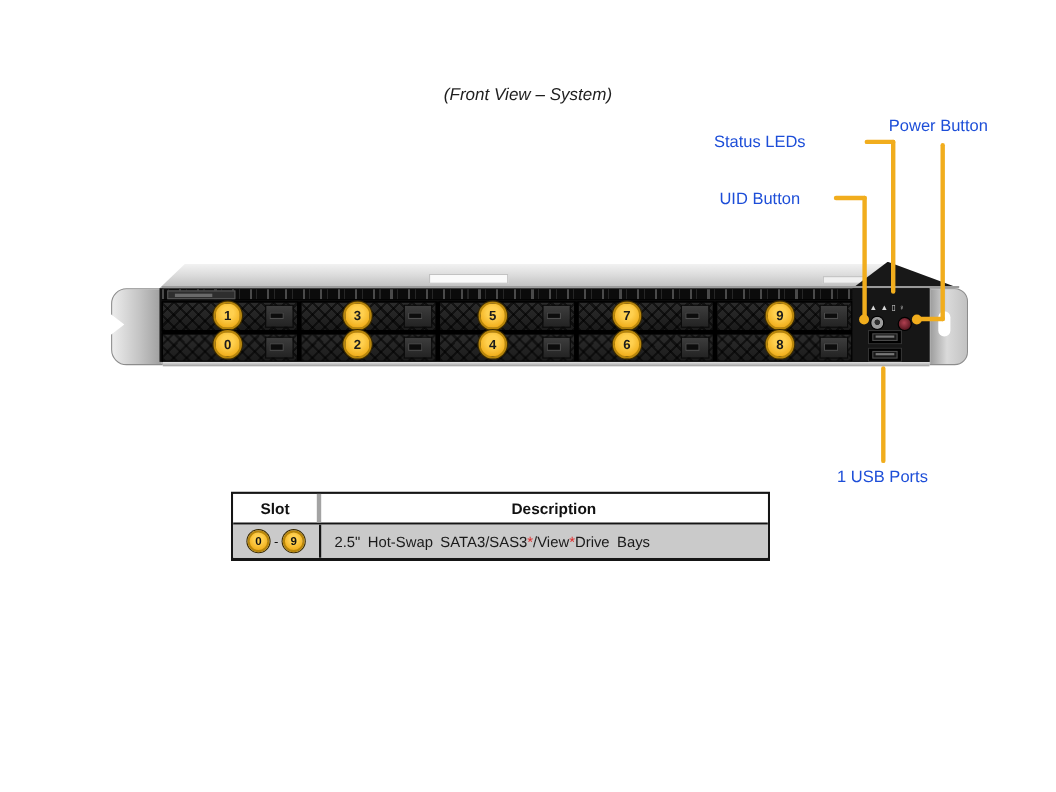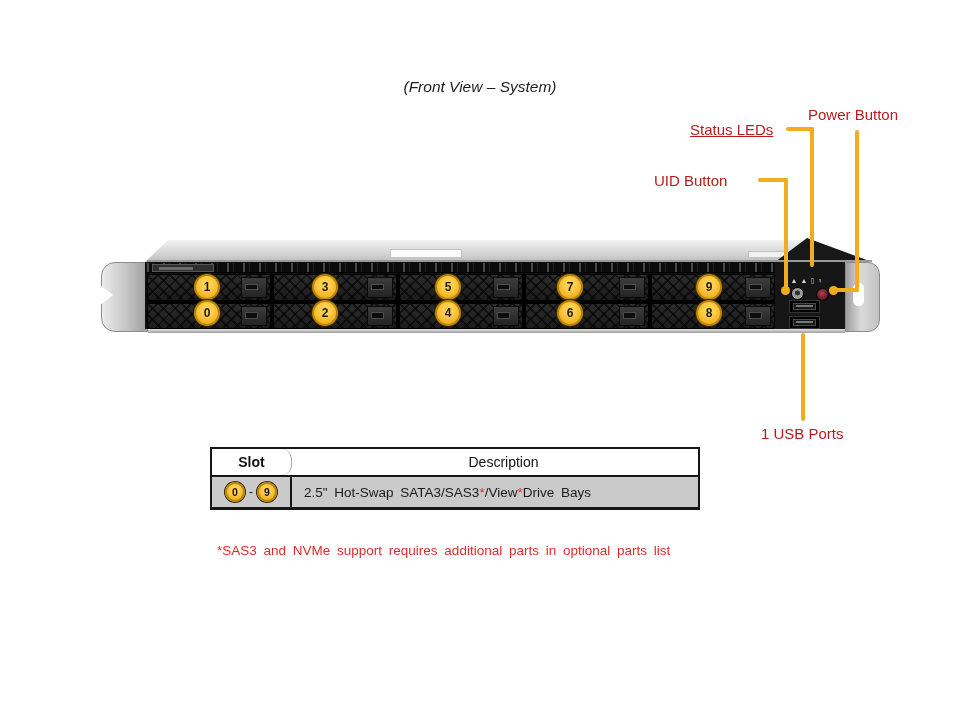--- a/index.html
+++ b/index.html
@@ -7,23 +7,23 @@
   .page {
     position:relative; width:960px; height:564px; background:#ffffff;
     font-family:"Liberation Sans", sans-serif; overflow:hidden;
   }
   
   .front-view-title {
     position:absolute; top:78px; left:0; width:100%; text-align:center;
     font-style:italic; font-size:15.5px; color:#1e1e1e;
   }
   
-  .lbl { position:absolute; font-size:15px; color:#b91c1c; white-space:nowrap; z-index:6; }
+  .lbl { position:absolute; font-size:15px; color:#1d4ed8; white-space:nowrap; z-index:6; }
   .lbl-power  { left:808px; top:106px; }
-  .lbl-status { left:690px; top:121px;text-decoration:underline; }
+  .lbl-status { left:649px; top:121px; }
   .lbl-uid    { left:654px; top:172px; }
   .lbl-usb    { left:761px; top:425px; }
   
   .cline { position:absolute; background:#F1AD1D; z-index:5; border-radius:2px; }
   .cdot  { position:absolute; width:9px; height:9px; border-radius:50%; background:#F1AD1D; z-index:5; }
   .ln-status-h { left:786px; top:127px; width:28px; height:4px; }
   .ln-status-v { left:810px; top:127px; width:4px; height:140px; }
   .ln-power-v  { left:855px; top:130px; width:4px; height:162px; }
   .ln-power-h  { left:833px; top:288px; width:26px; height:4px; }
   .dot-power   { left:829px; top:286px; }
@@ -109,22 +109,22 @@
   .bayn {
     position:absolute; width:26px; height:26px; border-radius:50%;
     background:radial-gradient(circle at 50% 38%, #ffd04f 0 30%, #f3b322 70%, #e09a12);
     border:2px solid #b8860b; box-shadow:0 0 0 1px #3a2a00;
     display:flex; align-items:center; justify-content:center;
     font-size:12px; font-weight:bold; color:#1c1c1c; z-index:4;
   }
   
   .slot-table { position:absolute; left:210px; top:447px; width:490px; border:2px solid #151515; border-bottom-width:3px; background:#fff; }
   .t-header { display:flex; height:28px; background:#ffffff; border-bottom:2px solid #151515; }
-  .th-slot { width:80px; border-right:1px solid #a3a3a3; display:flex; align-items:center; justify-content:center; font-weight:bold; font-size:14px; color:#111;border-radius:10px; }
-  .th-desc { flex:1; display:flex; align-items:center; justify-content:center; font-weight:normal; font-size:14px; color:#111;padding-left:17px; }
+  .th-slot { width:80px; border-right:4px solid #a3a3a3; display:flex; align-items:center; justify-content:center; font-weight:bold; font-size:14px; color:#111; }
+  .th-desc { flex:1; display:flex; align-items:center; justify-content:center; font-weight:bold; font-size:14px; color:#111;padding-left:17px; }
   .t-row { display:flex; height:30px; background:#cacaca; }
   .td-slot { width:80px; border-right:2px solid #151515; display:flex; align-items:center; justify-content:center; gap:4px; font-size:12px; color:#111; }
   .slot-badge {
     width:20px; height:20px; border-radius:50%;
     background:radial-gradient(circle at 50% 38%, #ffd04f 0 30%, #f3b322 70%, #e09a12);
     border:2px solid #b8860b; box-shadow:0 0 0 1px #3a2a00;
     display:flex; align-items:center; justify-content:center;
     font-size:10.5px; font-weight:bold; color:#111;
   }
   .td-desc { flex:1; display:flex; align-items:center; padding-left:12px; font-size:13.5px; color:#1a1a1a; word-spacing:3px; white-space:nowrap; }
@@ -271,15 +271,14 @@
       <div class="td-desc">
         <span>2.5" Hot-Swap SATA3/SAS3</span>
           <span class="red">*</span>
           <span>/View</span>
           <span class="red">*</span>
           <span> Drive Bays</span>
       </div>
     </div>
   </div>
 
-  <div class="footnote">*SAS3 and NVMe support requires additional parts in optional parts list</div>
 
 </div>
 
 </body></html>

